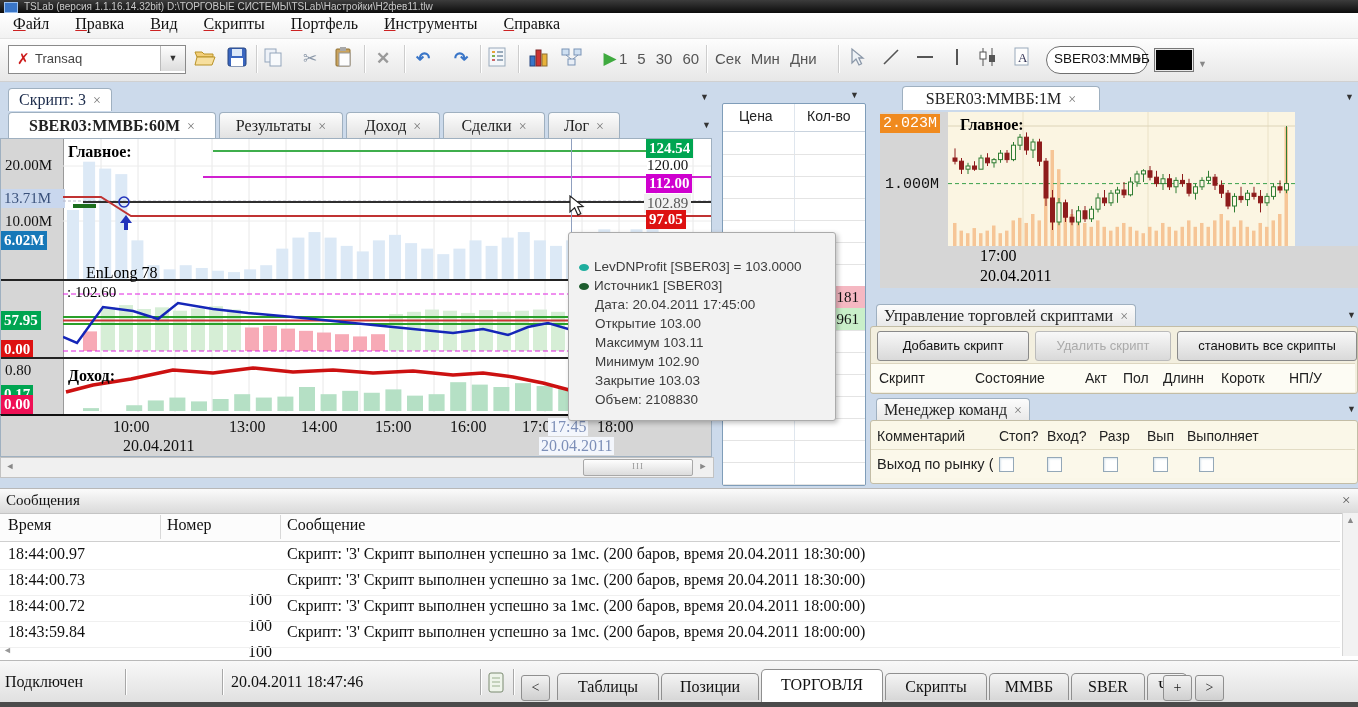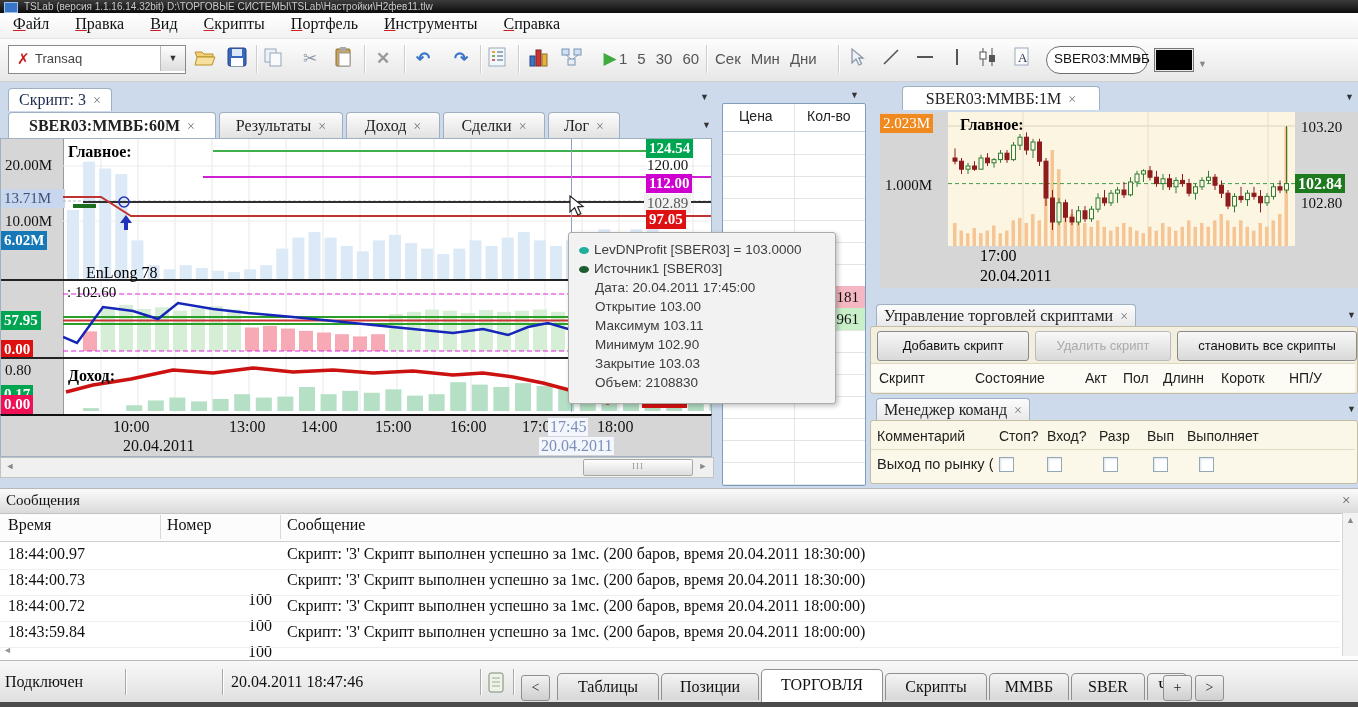--- a/index.html
+++ b/index.html
@@ -57,34 +57,34 @@
   #dom-table{position:absolute;left:0;top:19px;width:142px;height:381px;background:#fff;border:1px solid #7f9db9;border-radius:2px;}
   #dom-head{position:absolute;left:0;top:0;width:142px;height:27px;border-bottom:1px solid #c9d3de;}
   #dom-head span{position:absolute;top:4px;font-family:"Liberation Sans",sans-serif;font-size:14px;color:#222;}
   .dom-row{position:absolute;left:0;width:142px;height:22px;border-bottom:1px solid #e4e4e4;}
   .dom-row .qty{position:absolute;left:72px;top:0;width:64px;height:22px;text-align:right;padding-right:4px;
                 font-size:15px;line-height:22px;color:#111;}
   .dom-colsep{position:absolute;left:71px;top:0;width:1px;height:381px;background:#dfe6ee;}
   
   #right-pane{left:868px;top:84px;width:490px;height:404px;}
   #mini-chart{position:absolute;left:12px;top:28px;width:478px;height:134px;}
-  #mini-gutL{position:absolute;left:0;top:0;width:68px;height:134px;background:#d6d6d6;}
+  #mini-gutL{position:absolute;left:0;top:0;width:68px;height:134px;background:#d6d6d6;font-family:Liberation Mono, monospace;}
   #mini-plot{position:absolute;left:68px;top:0;width:347px;height:134px;background:#fbf5e2;border-bottom:2px solid #111;}
   #mini-gutR{position:absolute;left:415px;top:0;width:63px;height:134px;background:#d6d6d6;}
   #mini-axis{position:absolute;left:12px;top:162px;width:478px;height:42px;background:#d6d6d6;}
   .panelbox{position:absolute;border:1px solid #c3bda6;border-radius:3px;background:#f3efdf;}
   .btn{position:absolute;height:28px;border:1px solid #8a8a8a;border-radius:3px;background:linear-gradient(#f8f8f8,#d9d9d9);
        font-family:"Liberation Sans",sans-serif;font-size:13px;color:#111;text-align:center;line-height:27px;overflow:hidden;white-space:nowrap;}
   .btn.disabled{color:#aaa;border-color:#bbb;}
   .colhdr{position:absolute;font-family:"Liberation Sans",sans-serif;font-size:14px;color:#222;white-space:nowrap;}
   .checkbox{position:absolute;width:13px;height:13px;background:#fff;border:1px solid #94a8b8;box-shadow:inset 1px 1px 2px #d9e4ec;}
   
   #tooltip{left:568px;top:232px;width:256px;height:163px;background:#f2f2f2;border:1px solid #ababab;border-radius:3px;
            box-shadow:2px 2px 5px rgba(0,0,0,.25);font-family:"Liberation Sans",sans-serif;font-size:13.5px;color:#3c3c3c;
-           padding:7px 0 0 10px;z-index:50;line-height:19px;}
+           padding:24px 0 0 10px;z-index:50;line-height:19px;}
   .bullet{display:inline-block;width:10px;height:7px;border-radius:50%;margin-right:5px;}
   .tt-ind{padding-left:16px;}
   
   #messages{left:0;top:488px;width:1358px;height:172px;background:#fff;}
   #msg-title{position:absolute;left:0;top:0;width:1358px;height:24px;background:linear-gradient(#fbfbfb,#dadada);
              border-top:1px solid #b8b8b8;border-bottom:1px solid #c4c4c4;font-size:15px;color:#111;line-height:23px;}
   #msg-header{position:absolute;left:0;top:25px;width:1340px;height:28px;background:#fcfcfc;border-bottom:1px solid #cfcfcf;font-size:16px;color:#111;}
   #msg-header .c1{position:absolute;left:8px;top:3px;} #msg-header .c2{position:absolute;left:167px;top:3px;} #msg-header .c3{position:absolute;left:287px;top:3px;}
   .vsep{position:absolute;top:2px;width:1px;height:24px;background:#d8d8d8;}
   .msg-row{position:absolute;left:0;width:1340px;height:26px;border-bottom:1px solid #f0f0f0;font-size:16px;color:#111;}
@@ -680,25 +680,20 @@
             <rect x="317" y="84.39999999999918" width="4" height="6.4000000000010004" fill="#fdf8e6" stroke="#2f7d32" stroke-width="1"></rect>
             <line x1="325.5" y1="71.59999999999945" x2="325.5" y2="87.60000000000082" stroke="#2f7d32" stroke-width="1"></line>
             <rect x="323.5" y="74.80000000000109" width="4" height="9.59999999999809" fill="#fdf8e6" stroke="#2f7d32" stroke-width="1"></rect>
             <line x1="332" y1="68.40000000000009" x2="332" y2="81.19999999999982" stroke="#8e1c1c" stroke-width="1"></line>
             <rect x="330" y="74.80000000000109" width="4" height="3.1999999999993634" fill="#8e1c1c" stroke="#8e1c1c" stroke-width="1"></rect>
             <line x1="338.5" y1="13.999999999999545" x2="338.5" y2="81.19999999999982" stroke="#2f7d32" stroke-width="1"></line>
             <rect x="336.5" y="71.59999999999945" width="4" height="6.4000000000010004" fill="#fdf8e6" stroke="#2f7d32" stroke-width="1"></rect>
           </svg>
         <span class="abs" style="left:12px;top:4px;font-size:16px;font-weight:bold">Главное:</span>
       </div>
-      <div id="mini-gutR">
-        <span class="axlbl" style="left:6px;top:6px">103.20</span>
-        <span class="axlbl" style="left:6px;top:82px;z-index:1">102.80</span>
-        <span class="chip" style="left:0;top:62px;background:#1e7a1e;font-size:16px;z-index:2">102.84</span>
-      </div>
     </div>
     <div id="mini-axis">
       <span class="abs" style="left:100px;top:1px;font-size:16px">17:00</span>
       <span class="abs" style="left:100px;top:21px;font-size:16px">20.04.2011</span>
     </div>
 
     <div class="tab" style="left:8px;top:220px;width:258px;height:22px;line-height:22px;background:linear-gradient(#fcfcfc,#e8e8e8)">
       <span>Управление торговлей скриптами</span><span class="x">×</span>
     </div>
     <span class="ddbtn" style="left:479px;top:226px">▼</span>

